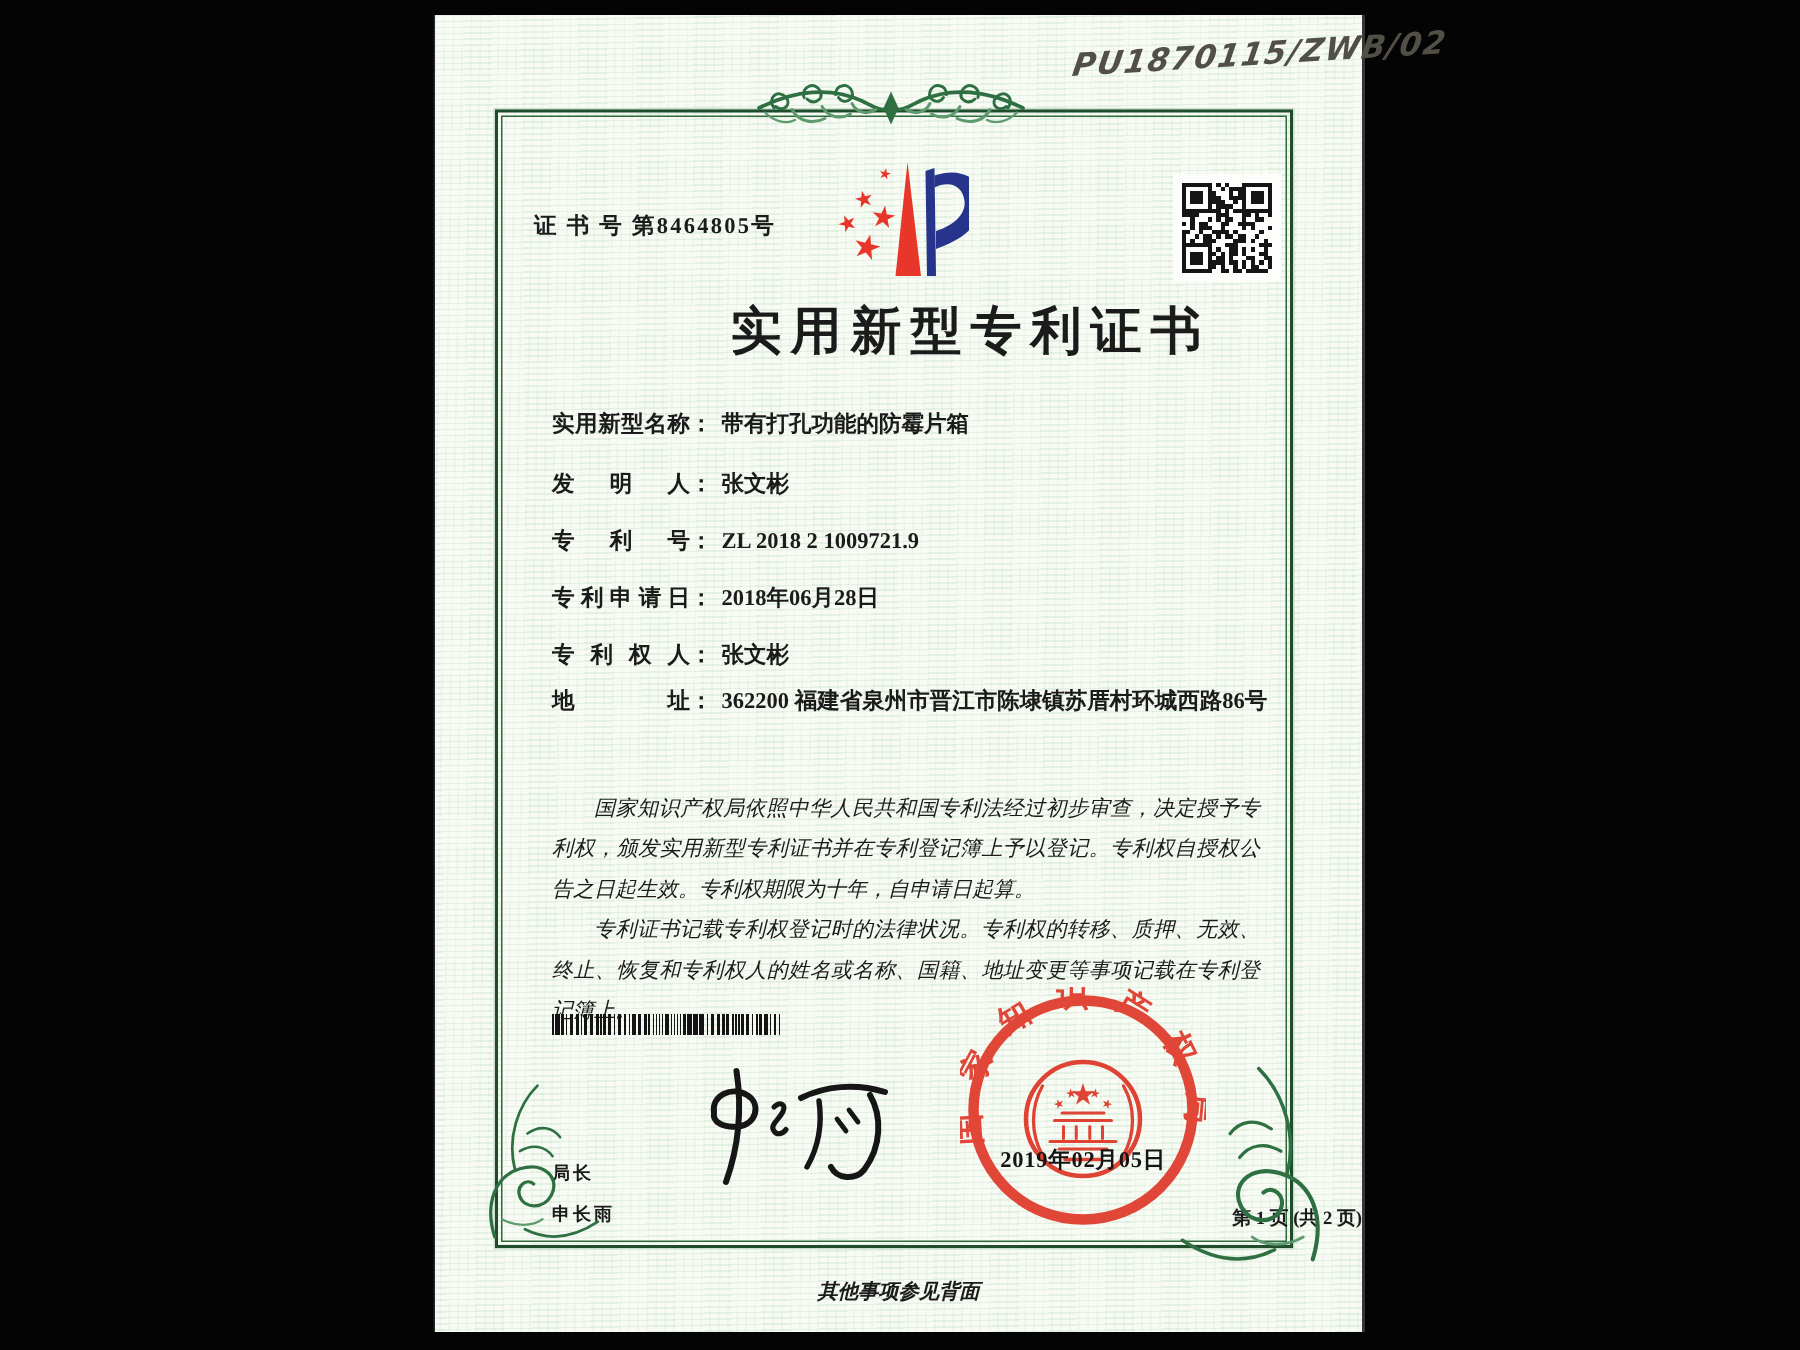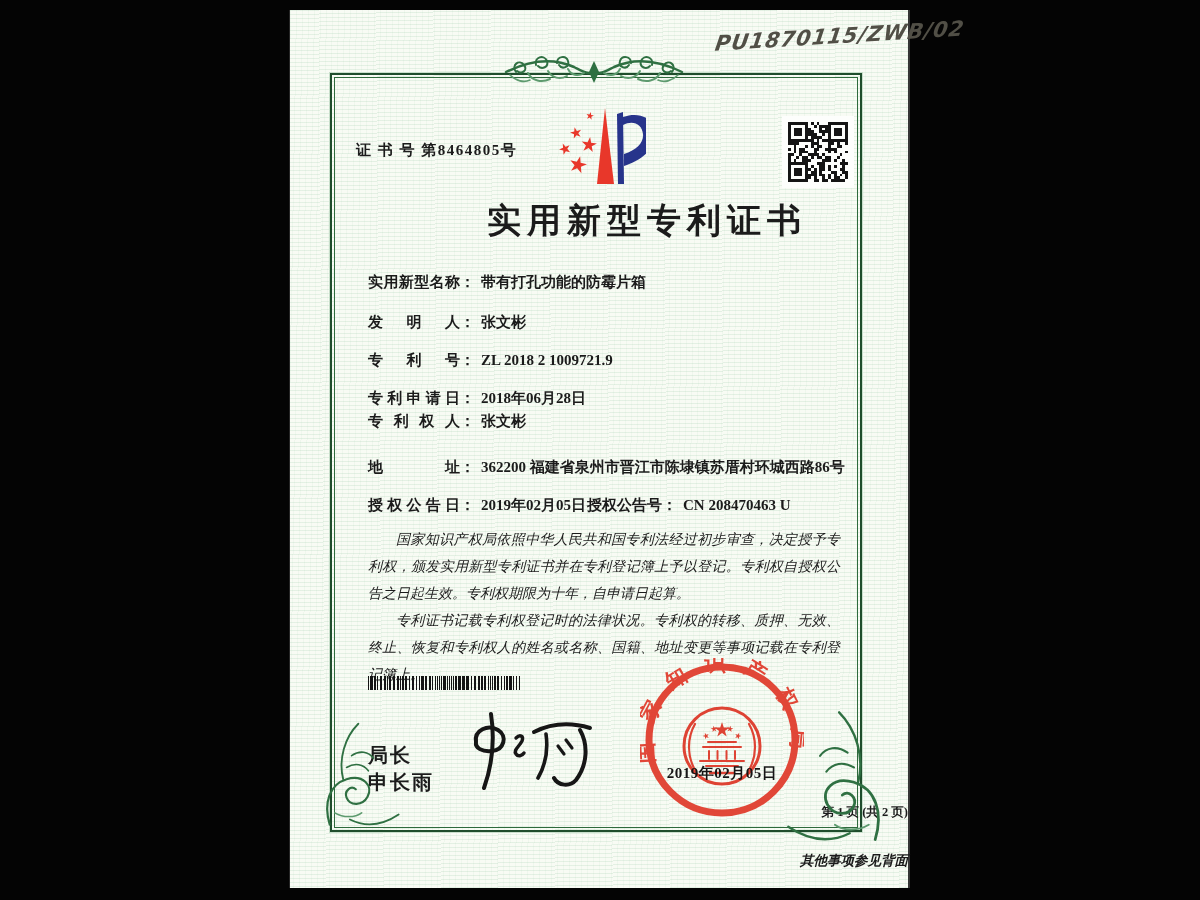--- a/index.html
+++ b/index.html
@@ -25,28 +25,28 @@
   .frow{position:absolute;left:78px;width:478px;font-size:15px;font-weight:600;white-space:nowrap;}
   .flabel{display:inline-block;width:92px;text-align:justify;text-align-last:justify;vertical-align:bottom;}
   .fcolon{display:inline-block;}
   .fvalue{margin-left:6px;}
   .pair1{display:inline-block;width:219px;}
   .paras{position:absolute;left:78px;top:516px;width:472px;font-size:14px;line-height:27px;
          font-style:italic;text-align:justify;}
   .paras p{margin:0;text-indent:2em;}
   .barcode{position:absolute;left:78px;top:666px;width:155px;height:14px;}
   .director{position:absolute;left:78px;font-family:"Liberation Sans",sans-serif;
-            font-weight:700;font-size:20px;letter-spacing:2px;}
+            font-weight:700;font-size:12px;letter-spacing:2px;margin-top:32px;}
   .d1{top:732px;} .d2{top:759px;}
   .signature{position:absolute;left:168px;top:694px;width:150px;height:94px;}
   .seal{position:absolute;left:350px;top:648px;width:164px;height:164px;opacity:.93;}
   .seal-date{position:absolute;left:348px;top:754px;width:168px;text-align:center;
              font-size:15px;font-weight:700;letter-spacing:.5px;color:#151515;z-index:5;}
   .page-info{position:absolute;left:0;top:794px;width:100%;text-align:right;font-size:12.5px;font-weight:600;}
-  .footer-note{position:absolute;left:0;top:842px;width:100%;text-align:right;font-size:13.5px;
+  .footer-note{position:absolute;left:0;top:842px;width:100%;text-align:center;font-size:13.5px;
                font-style:italic;font-weight:600;}
   .orn-top{position:absolute;left:212px;top:41px;width:184px;height:42px;z-index:3;}
   .orn-bl{position:absolute;left:28px;top:704px;width:84px;height:122px;z-index:3;}
   .orn-br{position:absolute;left:494px;top:692px;width:106px;height:150px;z-index:3;transform:scaleX(-1);}
 </style>
 </head>
 <body>
 
 <div class="stage">
   <div class="paper">
@@ -370,28 +370,25 @@
     </div>
     <div class="frow" style="top:263px">
       <span class="flabel">实用新型名称</span><span class="fcolon">：</span><span class="fvalue">带有打孔功能的防霉片箱</span>
     </div>
     <div class="frow" style="top:341px">
       <span class="flabel">专利号</span><span class="fcolon">：</span><span class="fvalue">ZL 2018 2 1009721.9</span>
     </div>
     <div class="frow" style="top:379px">
       <span class="flabel">专利申请日</span><span class="fcolon">：</span><span class="fvalue">2018年06月28日</span>
     </div>
-    <div class="frow" style="top:402px">
+    <div class="frow" style="top:417px">
       <span class="flabel">专利权人</span><span class="fcolon">：</span><span class="fvalue">张文彬</span>
     </div>
     <div class="frow" style="top:448px">
       <span class="flabel">地址</span><span class="fcolon">：</span><span class="fvalue">362200 福建省泉州市晋江市陈埭镇苏厝村环城西路86号</span>
-    </div>
-    <div class="frow" style="top:486px">
-      <span class="pair1"><span class="flabel">授权公告日</span><span class="fcolon">：</span><span class="fvalue">2019年02月05日</span></span><span><span>授权公告号</span><span>：</span><span class="fvalue">CN 208470463 U</span></span>
     </div>
 
     <div class="paras">
       <p>国家知识产权局依照中华人民共和国专利法经过初步审查，决定授予专利权，颁发实用新型专利证书并在专利登记簿上予以登记。专利权自授权公告之日起生效。专利权期限为十年，自申请日起算。</p>
       <p>专利证书记载专利权登记时的法律状况。专利权的转移、质押、无效、终止、恢复和专利权人的姓名或名称、国籍、地址变更等事项记载在专利登记簿上。</p>
     </div>
 
     <svg class="barcode" id="barcode-svg" viewBox="0 0 155 14" preserveAspectRatio="none" shape-rendering="crispEdges">
         <rect x="0" y="0" width="1" height="14" fill="#141414"></rect>
         <rect x="2" y="0" width="3" height="14" fill="#141414"></rect>

